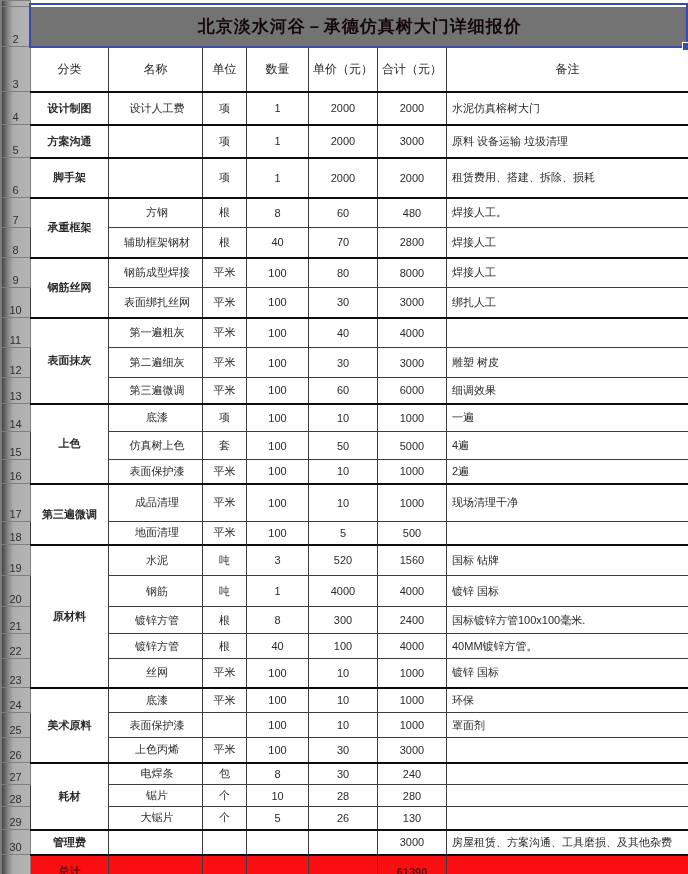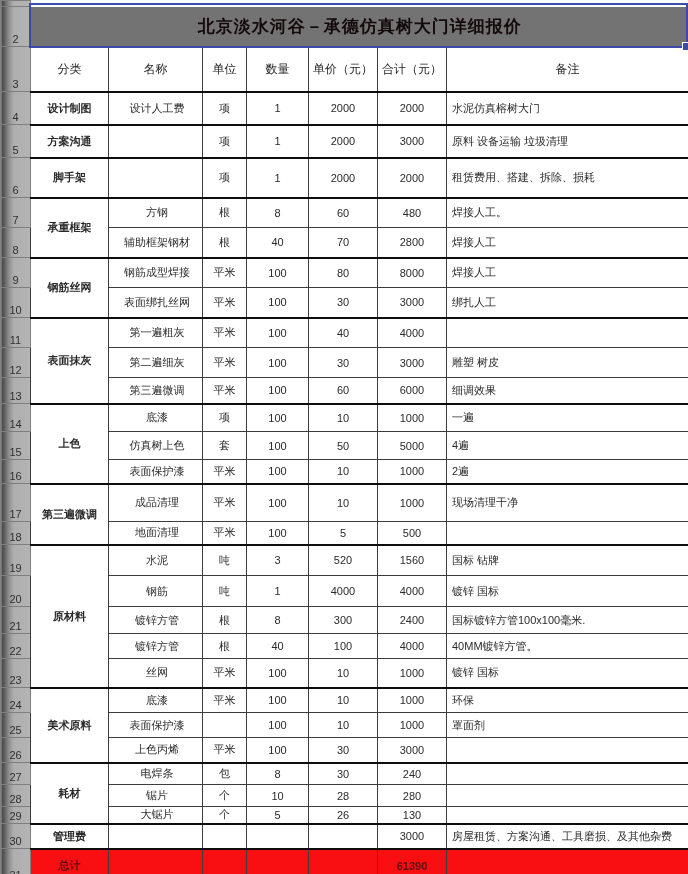--- a/index.html
+++ b/index.html
@@ -318,21 +318,21 @@
         </tr>
         <tr style="height: 22px;">
           <td class="rowhead">28</td>
           <td class="cell c-name">锯片</td>
           <td class="cell c-unit">个</td>
           <td class="cell c-qty">10</td>
           <td class="cell c-price">28</td>
           <td class="cell c-total">280</td>
           <td class="cell c-note"></td>
         </tr>
-        <tr style="height: 17px;">
+        <tr style="height: 23px;">
           <td class="rowhead">29</td>
           <td class="cell c-name">大锯片</td>
           <td class="cell c-unit">个</td>
           <td class="cell c-qty">5</td>
           <td class="cell c-price">26</td>
           <td class="cell c-total">130</td>
           <td class="cell c-note"></td>
         </tr>
         <tr class="group-start" style="height: 25px;">
           <td class="rowhead">30</td>

